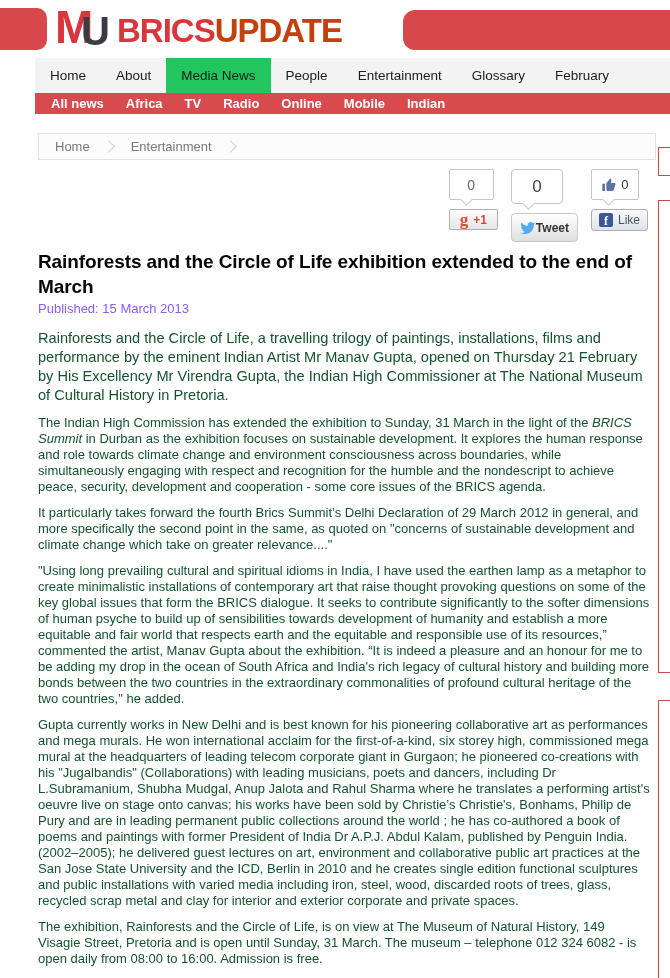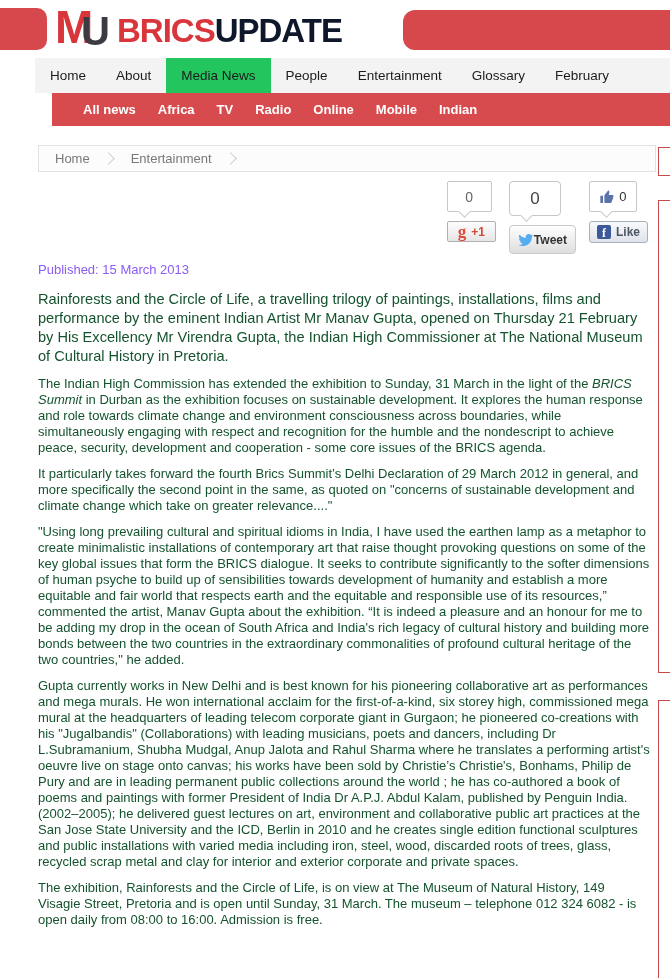--- a/index.html
+++ b/index.html
@@ -13,29 +13,29 @@
   .header-bar { position:relative; height:58px; }
   .redbar { position:absolute; background:#d6484b; }
   .redbar-left { left:-10px; top:8px; width:57px; height:42px; border-radius:10px; }
   .redbar-right { left:403px; top:10px; width:280px; height:40px; border-radius:12px; }
   .logo { position:absolute; left:55px; top:4px; display:flex; align-items:flex-start; }
   .logo-mark { position:relative; width:62px; height:54px; font-weight:bold; }
   .logo-m { position:absolute; left:0; top:0; font-size:46px; color:#d9363c; letter-spacing:-3px; line-height:1; }
   .logo-u { position:absolute; left:26px; top:7px; font-size:40px; color:#3b3b42; line-height:1; }
   .logo-text { font-size:33px; font-weight:bold; letter-spacing:-1px; margin-top:8px; white-space:nowrap; }
   .logo-media { color:#d9363c; }
-  .logo-update { color:#0f172a; }
+  .logo-update { color:#c2410c; }
 
   
   .main-nav { margin-left:35px; height:35px; background:#f3f3f3; display:flex; align-items:stretch; }
   .nav-item { display:flex; align-items:center; padding:0 15px; font-size:13.5px; color:#1c1c1c; cursor:pointer; }
   .nav-item.active { background:#22c55e; }
 
   
-  .sub-nav { margin-left:52px; height:33px; background:#d74b4e; display:flex; align-items:center; padding-left:20px; }
+  .sub-nav { margin-left:35px; height:21px; background:#d74b4e; display:flex; align-items:center; padding-left:5px; }
   .subnav-item { padding:0 11px; font-size:13px; font-weight:bold; color:#fff; cursor:pointer; }
 
   
   .breadcrumb { margin:19px 14px 0 38px; height:27px; background:#fcfcfc; border:1px solid #e2e2e2;
     display:flex; align-items:center; padding-left:12px; }
   .crumb { font-size:13px; color:#787878; padding:0 4px; cursor:pointer; }
   .crumb-sep { width:9px; height:9px; border-top:1px solid #ccc; border-right:1px solid #ccc;
     transform:rotate(45deg); margin:0 14px 0 10px; }
 
   
@@ -54,21 +54,21 @@
   .g-glyph { font-family:"Liberation Serif", serif; font-weight:bold; font-size:17px; color:#dd4b39; line-height:1; }
   .plusone-label { font-size:12px; font-weight:bold; color:#d14836; }
   .btn-tweet { height:29px; padding:0 8px; border:1px solid #c9c9c9; border-radius:4px;
     background:linear-gradient(#ffffff,#dedede); }
   .tweet-label { font-size:12px; font-weight:bold; color:#333; }
   .btn-like { height:22px; padding:0 7px; gap:5px; border:1px solid #a9b0ba; border-radius:3px;
     background:linear-gradient(#f8f9fb,#dfe3ea); }
   .f-box { width:14px; height:14px; background:#3b5998; border-radius:2px; color:#fff;
     font-family:"Liberation Serif", serif; font-weight:bold; font-size:12px;
     display:flex; align-items:flex-end; justify-content:center; line-height:1; }
-  .like-label { font-size:12px; font-weight:bold; color:#4e5665; }
+  .like-label { font-size:12px; font-weight:normal; color:#4e5665; }
   .thumb-svg { width:16px; height:16px; }
 
   
   .article { margin:8px 22px 0 38px; width:612px; }
   .article-title { font-size:19px; font-weight:600; color:#050505; line-height:1.3; letter-spacing:-0.1px; }
   .published { font-size:13px; color:#8b5cf6; margin-top:2px; }
   .article-body p { font-size:13px; line-height:16px; color:#14532d; margin-top:10px; }
   .article-body p.lead { font-size:14.6px; line-height:19px; margin-top:13px; }
   .italic { font-style:italic; }
 
@@ -150,20 +150,21 @@
       <span>0</span>
     </div>
     <div class="btn btn-like">
       <span class="f-box">f</span>
       <span class="like-label">Like</span>
     </div>
   </div>
 </div>
 
 <div class="article">
+  <h1 class="article-title">Rainforests and the Circle of Life exhibition extended to the end of March</h1>
   <div class="published">Published: 15 March 2013</div>
   <div class="article-body">
       <p class="lead"><span>Rainforests and the Circle of Life, a travelling trilogy of paintings, installations, films and performance by the eminent Indian Artist Mr Manav Gupta, opened on Thursday 21 February by His Excellency Mr Virendra Gupta, the Indian High Commissioner at The National Museum of Cultural History in Pretoria.</span></p>
       <p><span>The Indian High Commission has extended the exhibition to Sunday, 31 March in the light of the </span><span class="italic">BRICS Summit</span><span> in Durban as the exhibition focuses on sustainable development. It explores the human response and role towards climate change and environment consciousness across boundaries, while simultaneously engaging with respect and recognition for the humble and the nondescript to achieve peace, security, development and cooperation - some core issues of the BRICS agenda.</span></p>
       <p><span>It particularly takes forward the fourth Brics Summit’s Delhi Declaration of 29 March 2012 in general, and more specifically the second point in the same, as quoted on "concerns of sustainable development and climate change which take on greater relevance...."</span></p>
       <p><span>"Using long prevailing cultural and spiritual idioms in India, I have used the earthen lamp as a metaphor to create minimalistic installations of contemporary art that raise thought provoking questions on some of the key global issues that form the BRICS dialogue. It seeks to contribute significantly to the softer dimensions of human psyche to build up of sensibilities towards development of humanity and establish a more equitable and fair world that respects earth and the equitable and responsible use of its resources,” commented the artist, Manav Gupta about the exhibition. “It is indeed a pleasure and an honour for me to be adding my drop in the ocean of South Africa and India's rich legacy of cultural history and building more bonds between the two countries in the extraordinary commonalities of profound cultural heritage of the two countries," he added.</span></p>
       <p><span>Gupta currently works in New Delhi and is best known for his pioneering collaborative art as performances and mega murals. He won international acclaim for the first-of-a-kind, six storey high, commissioned mega mural at the headquarters of leading telecom corporate giant in Gurgaon; he pioneered co-creations with his "Jugalbandis" (Collaborations) with leading musicians, poets and dancers, including Dr L.Subramanium, Shubha Mudgal, Anup Jalota and Rahul Sharma where he translates a performing artist's oeuvre live on stage onto canvas; his works have been sold by Christie’s Christie's, Bonhams, Philip de Pury and are in leading permanent public collections around the world ; he has co-authored a book of poems and paintings with former President of India Dr A.P.J. Abdul Kalam, published by Penguin India. (2002–2005); he delivered guest lectures on art, environment and collaborative public art practices at the San Jose State University and the ICD, Berlin in 2010 and he creates single edition functional sculptures and public installations with varied media including iron, steel, wood, discarded roots of trees, glass, recycled scrap metal and clay for interior and exterior corporate and private spaces.</span></p>
       <p><span>The exhibition, Rainforests and the Circle of Life, is on view at The Museum of Natural History, 149 Visagie Street, Pretoria and is open until Sunday, 31 March. The museum – telephone 012 324 6082 - is open daily from 08:00 to 16:00. Admission is free.</span></p>
     </div>
 </div>

